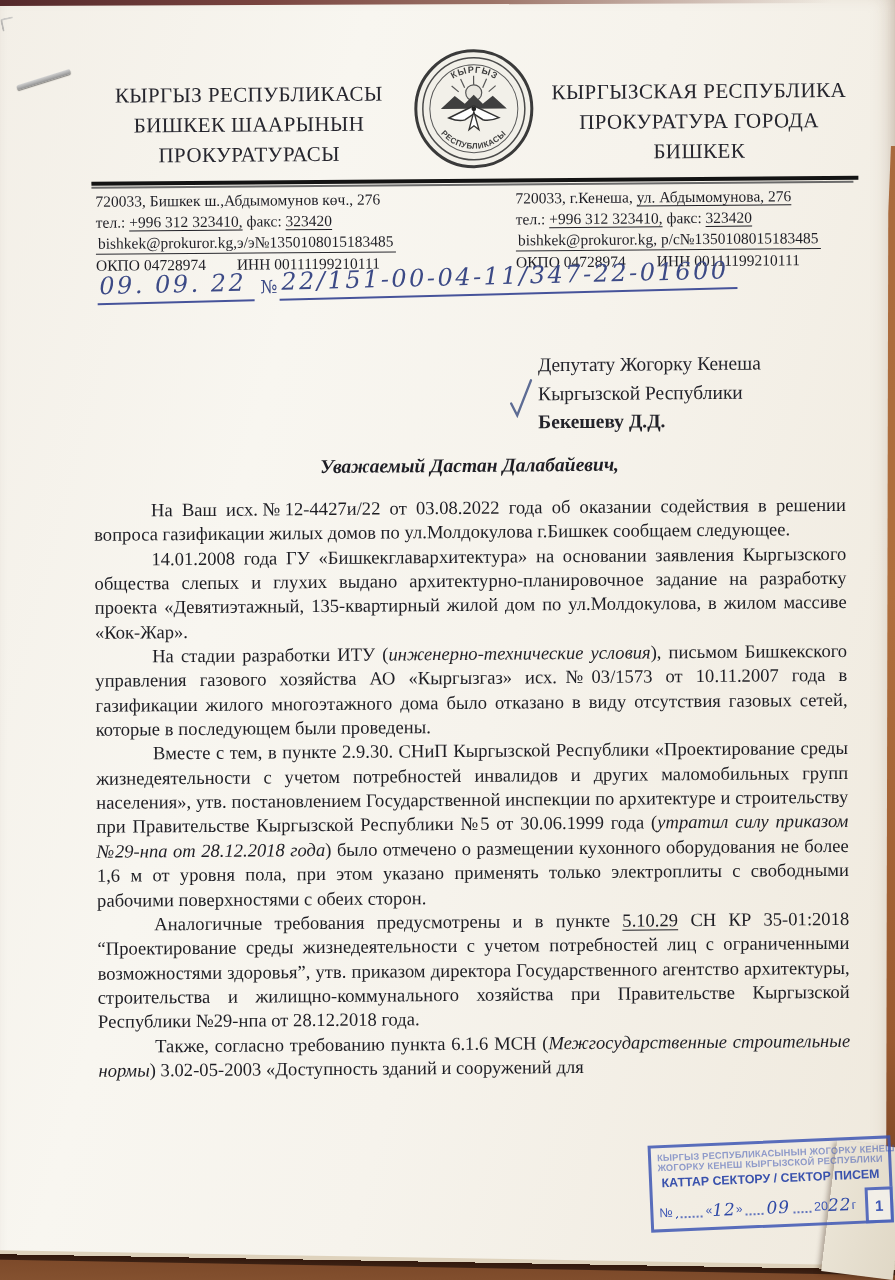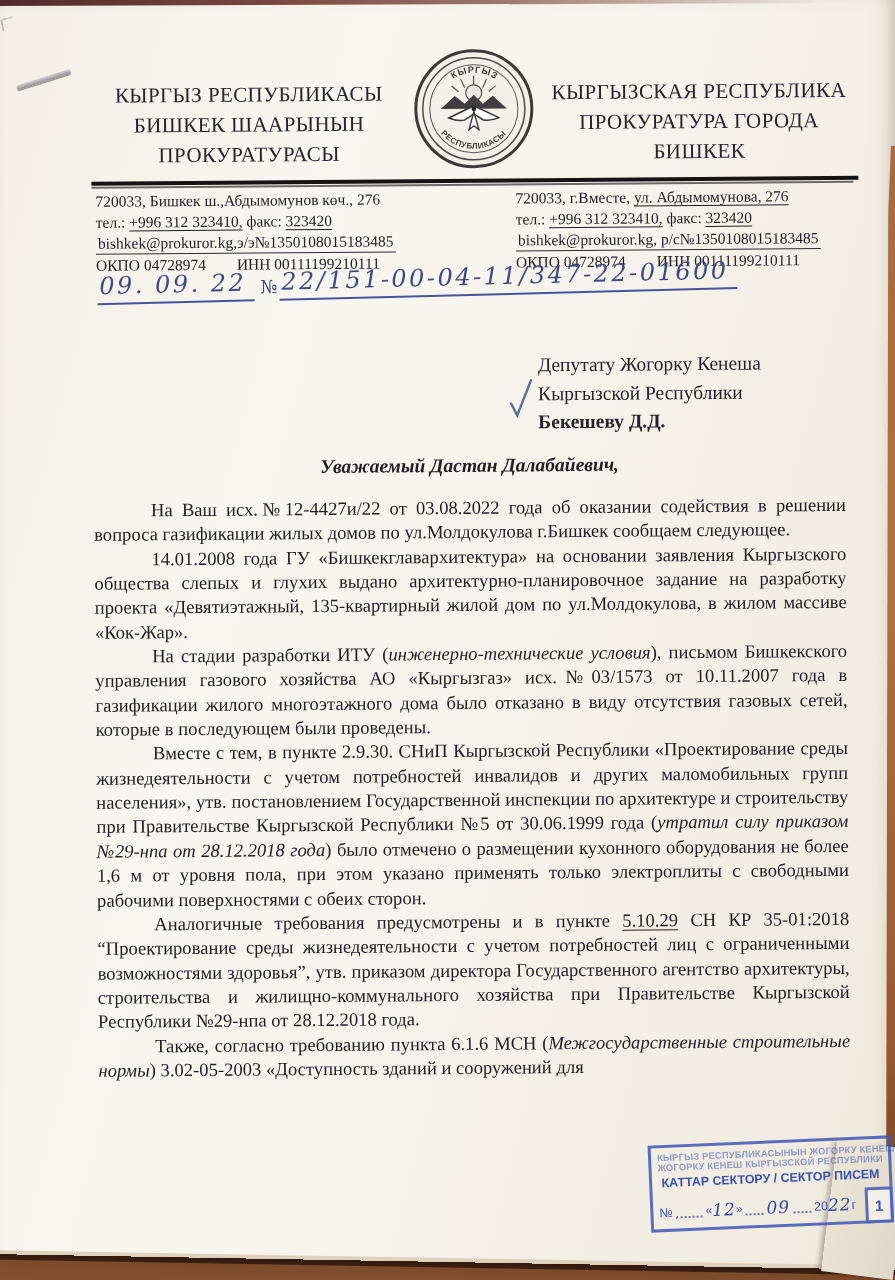--- a/index.html
+++ b/index.html
@@ -186,21 +186,21 @@
   <div class="contacts">
     <div class="contact-col">
       <div class="contact-row"><span>720033, Бишкек ш.,Абдымомунов көч., 276</span></div>
       <div class="contact-row"><span>тел.: </span><span class="seg-u">+996 312 323410,</span><span> факс: </span><span class="seg-u">323420</span></div>
       <div class="contact-row full-underline">
           <span>bishkek@prokuror.kg,э/э№1350108015183485</span>
         </div>
       <div class="contact-row wide"><span>ОКПО 04728974        ИНН 00111199210111</span></div>
     </div>
     <div class="contact-col right">
-      <div class="contact-row"><span>720033,  г.Вместе, </span><span class="seg-u">ул. Абдымомунова, 276</span></div>
+      <div class="contact-row"><span>720033,  г.Кенеша, </span><span class="seg-u">ул. Абдымомунова, 276</span></div>
       <div class="contact-row"><span>тел.: </span><span class="seg-u">+996 312 323410,</span><span> факс: </span><span class="seg-u">323420</span></div>
       <div class="contact-row full-underline">
           <span>bishkek@prokuror.kg, р/с№1350108015183485</span>
         </div>
       <div class="contact-row wide"><span>ОКПО 04728974        ИНН 00111199210111</span></div>
     </div>
   </div>
 
   <div class="ref-line">
     <span class="hw hw-underline">09. 09. 22</span>

